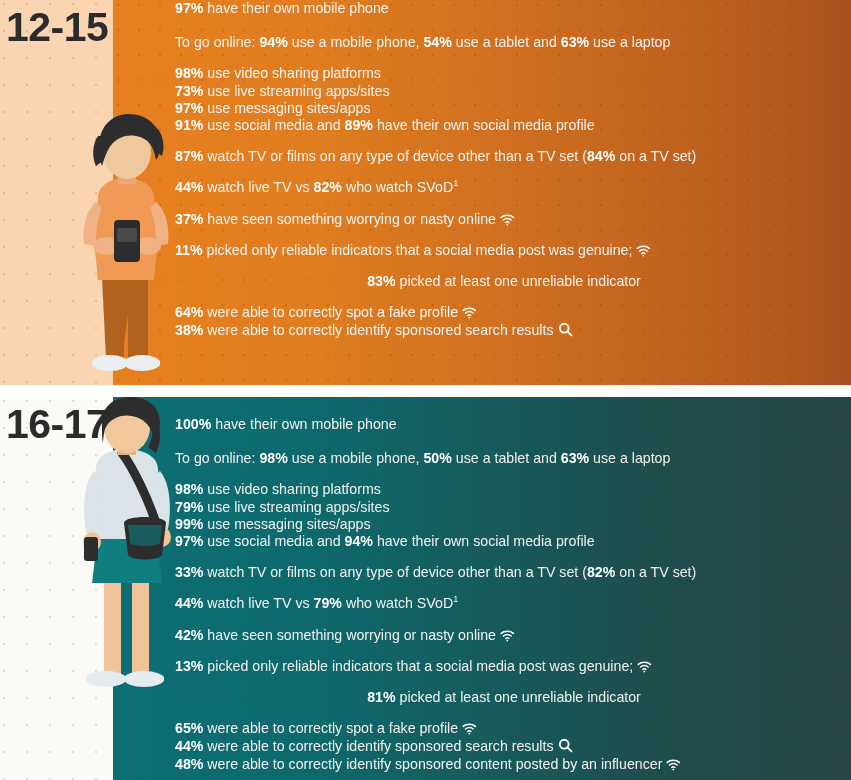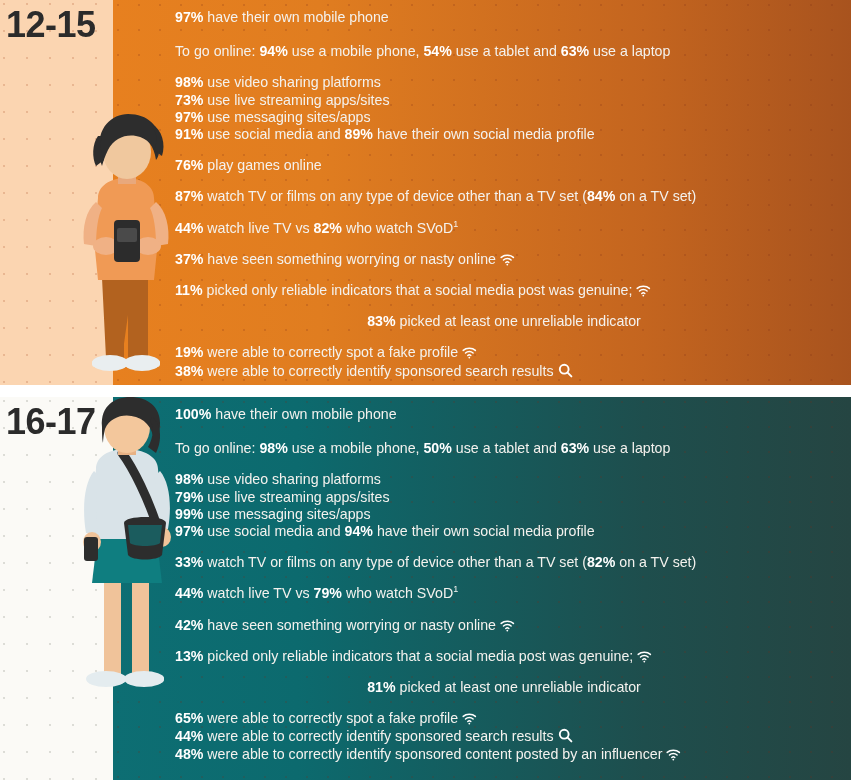--- a/index.html
+++ b/index.html
@@ -77,21 +77,21 @@
     background-size: 21px 25px;
     pointer-events: none;
   }
 
   
   .age-label {
     position: absolute;
     left: 6px;
     top: 4px;
     z-index: 6;
-    font-size: 36px;
+    font-size: 41px;
     font-weight: bold;
     color: #2b2b2b;
     letter-spacing: -0.5px;
     font-family: "Liberation Sans", sans-serif;
   }
   .panel-1617 .age-label { top: 389px; }
 
   
   .figure {
     position: absolute;
@@ -105,21 +105,21 @@
   .stats {
     position: absolute;
     left: 175px;
     right: 8px;
     top: 0;
     z-index: 4;
     color: #ffffff;
     font-size: 14.2px;
     font-family: "Liberation Sans", sans-serif;
   }
-  .panel-1215 .stats { top: 10px; }
+  .panel-1215 .stats { top: 1px; }
   .panel-1617 .stats { top: 396px; }
 
   .stat-line {
     line-height: 1.0;
     white-space: nowrap;
     color: #f4f2ee;
     margin: 0;
   }
   .stat-line b { font-weight: bold; color: #ffffff; }
 
@@ -189,37 +189,36 @@
       </svg>
     </div>
 
     <div class="stats">
         <div class="stat-line "><b>97%</b> have their own mobile phone</div>
         <div class="stat-line gap-lg">To go online: <b>94%</b> use a mobile phone, <b>54%</b> use a tablet and <b>63%</b> use a laptop</div>
         <div class="stat-line gap-md"><b>98%</b> use video sharing platforms</div>
         <div class="stat-line gap-sm"><b>73%</b> use live streaming apps/sites</div>
         <div class="stat-line gap-sm"><b>97%</b> use messaging sites/apps</div>
         <div class="stat-line gap-sm"><b>91%</b> use social media and <b>89%</b> have their own social media profile</div>
-        <div class="stat-line gap-md"><b>76%</b> play games online</div>
         <div class="stat-line gap-md"><b>87%</b> watch TV or films on any type of device other than a TV set (<b>84%</b> on a TV set)</div>
         <div class="stat-line gap-md"><b>44%</b> watch live TV vs <b>82%</b> who watch SVoD<sup class="footnote-mark">1</sup></div>
         <div class="stat-line gap-md"><b>37%</b> have seen something worrying or nasty online<span class="icon-inline"><svg width="15" height="12" viewBox="0 0 15 12" fill="none" stroke="#ffffff" stroke-width="1.5" stroke-linecap="round">
               <path d="M1.2 3.4 C4.3 0.6 10.3 0.6 13.4 3.4"></path>
               <path d="M3.5 6.0 C5.6 4.1 9.0 4.1 11.1 6.0"></path>
               <path d="M5.8 8.5 C6.8 7.6 7.8 7.6 8.8 8.5"></path>
               <circle cx="7.3" cy="10.6" r="0.9" fill="#ffffff" stroke="none"></circle>
             </svg></span></div>
         <div class="stat-line gap-md"><b>11%</b> picked only reliable indicators that a social media post was genuine;<span class="icon-inline"><svg width="15" height="12" viewBox="0 0 15 12" fill="none" stroke="#ffffff" stroke-width="1.5" stroke-linecap="round">
               <path d="M1.2 3.4 C4.3 0.6 10.3 0.6 13.4 3.4"></path>
               <path d="M3.5 6.0 C5.6 4.1 9.0 4.1 11.1 6.0"></path>
               <path d="M5.8 8.5 C6.8 7.6 7.8 7.6 8.8 8.5"></path>
               <circle cx="7.3" cy="10.6" r="0.9" fill="#ffffff" stroke="none"></circle>
             </svg></span></div>
         <div class="stat-line gap-md right-align"><b>83%</b> picked at least one unreliable indicator</div>
-        <div class="stat-line gap-md"><b>19%</b> were able to correctly spot a fake profile<span class="icon-inline"><svg width="15" height="12" viewBox="0 0 15 12" fill="none" stroke="#ffffff" stroke-width="1.5" stroke-linecap="round">
+        <div class="stat-line gap-md"><b>64%</b> were able to correctly spot a fake profile<span class="icon-inline"><svg width="15" height="12" viewBox="0 0 15 12" fill="none" stroke="#ffffff" stroke-width="1.5" stroke-linecap="round">
               <path d="M1.2 3.4 C4.3 0.6 10.3 0.6 13.4 3.4"></path>
               <path d="M3.5 6.0 C5.6 4.1 9.0 4.1 11.1 6.0"></path>
               <path d="M5.8 8.5 C6.8 7.6 7.8 7.6 8.8 8.5"></path>
               <circle cx="7.3" cy="10.6" r="0.9" fill="#ffffff" stroke="none"></circle>
             </svg></span></div>
         <div class="stat-line gap-sm"><b>38%</b> were able to correctly identify sponsored search results<span class="icon-inline"><svg width="15" height="15" viewBox="0 0 15 15" fill="none" stroke="#ffffff" stroke-width="1.9" stroke-linecap="round">
               <circle cx="6.2" cy="6.2" r="4.4"></circle>
               <path d="M9.6 9.6 L13.4 13.4"></path>
             </svg></span></div>
       </div>
@@ -261,21 +260,21 @@
 
         <rect x="56" y="44" width="18" height="14" fill="#e7b184"></rect>
 
         <ellipse cx="65" cy="30" rx="23" ry="26" fill="#f3c79c"></ellipse>
 
         <path d="M40 30 C38 8 54 0 68 0 C86 0 98 10 98 26 C98 34 96 42 92 48 C92 34 86 24 74 20 C62 16 48 20 43 32 C42 36 41 42 41 46 C40 42 40 34 40 30 Z" fill="#2d2d2d"></path>
         <path d="M90 20 C100 28 100 44 94 56 L86 50 C92 40 92 28 88 24 Z" fill="#2d2d2d"></path>
       </svg>
     </div>
 
-    <div class="stats" style="top:10px">
+    <div class="stats" style="top:20px">
         <div class="stat-line "><b>100%</b> have their own mobile phone</div>
         <div class="stat-line gap-lg">To go online: <b>98%</b> use a mobile phone, <b>50%</b> use a tablet and <b>63%</b> use a laptop</div>
         <div class="stat-line gap-md"><b>98%</b> use video sharing platforms</div>
         <div class="stat-line gap-sm"><b>79%</b> use live streaming apps/sites</div>
         <div class="stat-line gap-sm"><b>99%</b> use messaging sites/apps</div>
         <div class="stat-line gap-sm"><b>97%</b> use social media and <b>94%</b> have their own social media profile</div>
         <div class="stat-line gap-md"><b>33%</b> watch TV or films on any type of device other than a TV set (<b>82%</b> on a TV set)</div>
         <div class="stat-line gap-md"><b>44%</b> watch live TV vs <b>79%</b> who watch SVoD<sup class="footnote-mark">1</sup></div>
         <div class="stat-line gap-md"><b>42%</b> have seen something worrying or nasty online<span class="icon-inline"><svg width="15" height="12" viewBox="0 0 15 12" fill="none" stroke="#ffffff" stroke-width="1.5" stroke-linecap="round">
               <path d="M1.2 3.4 C4.3 0.6 10.3 0.6 13.4 3.4"></path>

